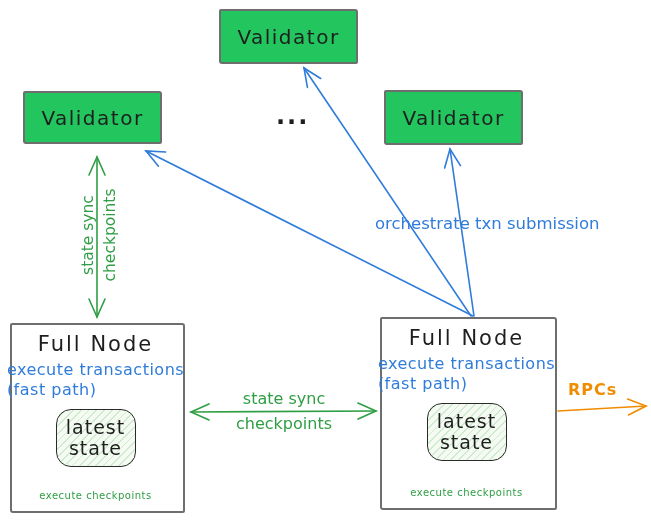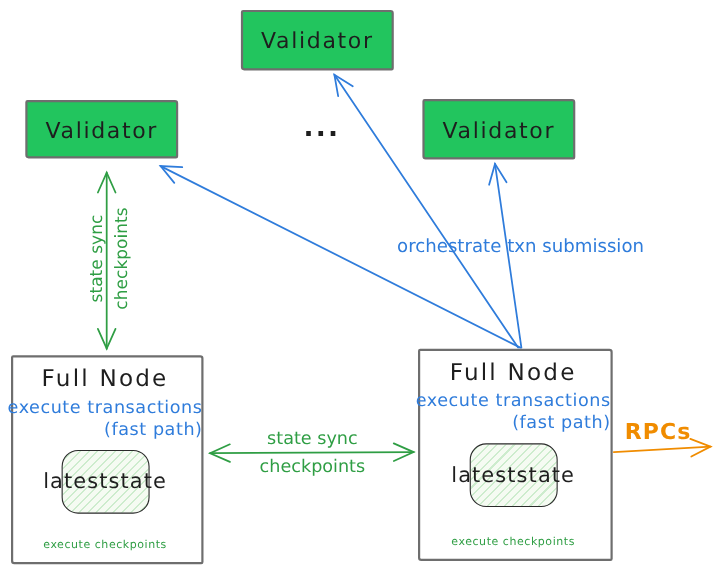--- a/index.html
+++ b/index.html
@@ -44,36 +44,36 @@
     padding: 5px 8px 10px 4px;
   }
   .full-node-title {
     font-size: 21px;
     letter-spacing: 2px;
     color: var(--c-ink, #1e1e1e);
     margin-top: 2px;
   }
   .fast-path-block {
     margin-top: 4px;
-    text-align: right;
+    text-align: left;
     color: var(--c-blue, #2f7cdb);
     font-size: 16px;
     line-height: 1.25;
     letter-spacing: 0.5px;
     white-space: nowrap;
   }
   .latest-state {
     margin-top: 9px;
     width: 80px;
     height: 58px;
     border: 1.7px solid #2a2a2a;
     border-radius: 15px;
     box-sizing: border-box;
     display: flex;
-    flex-direction: row;
+    flex-direction: column;
     align-items: center;
     justify-content: center;
     font-size: 19px;
     line-height: 1.1;
     letter-spacing: 1px;
     color: var(--c-ink, #1e1e1e);
     background-color: #f5fbf2;
     background-image: repeating-linear-gradient(
       135deg,
       var(--c-hatch, #cdeccd) 0px,
@@ -88,21 +88,21 @@
     font-size: 10px;
     letter-spacing: 0.5px;
     white-space: nowrap;
   }
   
   .edge-label {
     position: absolute;
     white-space: nowrap;
     pointer-events: none;
   }
-  .lbl-blue   { color: var(--c-blue, #2f7cdb); }
+  .lbl-blue   { color: var(--c-blue, #2f7cdb); margin-left: 14px; }
   .lbl-green  { color: var(--c-green, #2f9e44); }
   .lbl-orange { color: var(--c-orange, #f08c00); }
   .rot90 {
     transform: rotate(-90deg);
     transform-origin: center center;
     text-align: center;
   }
   .ellipsis {
     position: absolute;
     font-size: 24px;
@@ -196,15 +196,15 @@
   </div>
 
   <div class="edge-label lbl-blue" style="left:361px; top:214px; width:222px; text-align:center; font-size:16.5px;">orchestrate txn submission</div>
 
   <div class="edge-label lbl-green rot90" style="left:8px; top:226px; width:160px; font-size:15.5px;">state sync</div>
   <div class="edge-label lbl-green rot90" style="left:30px; top:226px; width:160px; font-size:15.5px;">checkpoints</div>
 
   <div class="edge-label lbl-green" style="left:192px; top:389px; width:184px; text-align:center; font-size:16px;">state sync</div>
   <div class="edge-label lbl-green" style="left:192px; top:414px; width:184px; text-align:center; font-size:16px;">checkpoints</div>
 
-  <div class="edge-label lbl-orange" style="left:568px; top:380px; font-size:20px; font-weight:bold; letter-spacing:1px;">RPCs</div>
+  <div class="edge-label lbl-orange" style="left:568px; top:380px; font-size:16px; font-weight:bold; letter-spacing:1px;">RPCs</div>
 
 </div>
 
 </body></html>

